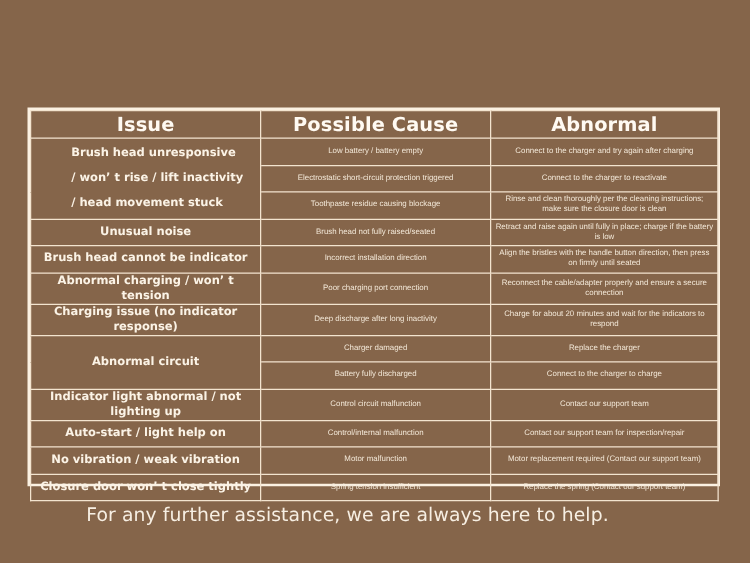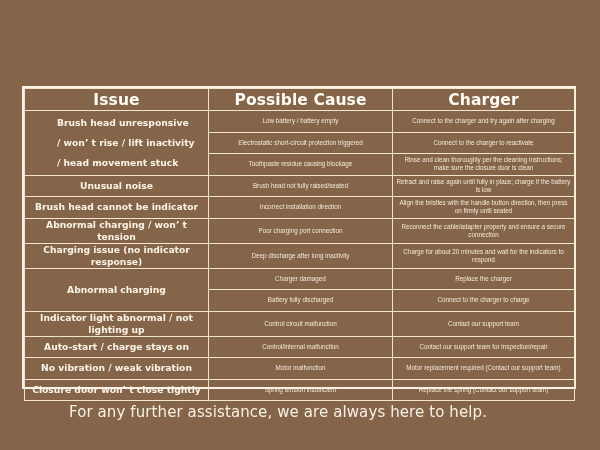--- a/index.html
+++ b/index.html
@@ -92,21 +92,21 @@
 <table class="trouble">
   <colgroup>
     <col class="c1">
       <col class="c2">
       <col class="c3">
   </colgroup>
   <thead>
     <tr>
       <th>Issue</th>
       <th>Possible Cause</th>
-      <th>Charger</th>
+      <th>Abnormal</th>
     </tr>
   </thead>
   <tbody>
 
     <tr class="r">
       <td class="issue multi" rowspan="3">
         <span class="line">Brush head unresponsive</span>
         <span class="line">/ won’ t rise / lift inactivity</span>
         <span class="line">/ head movement stuck</span>
       </td>
@@ -140,37 +140,37 @@
       <td class="solution">Reconnect the cable/adapter properly and ensure a secure connection</td>
     </tr>
 
     <tr class="r">
       <td class="issue">Charging issue (no indicator response)</td>
       <td class="cause">Deep discharge after long inactivity</td>
       <td class="solution">Charge for about 20 minutes and wait for the indicators to respond</td>
     </tr>
 
     <tr class="r">
-      <td class="issue" rowspan="2">Abnormal charging</td>
+      <td class="issue" rowspan="2">Abnormal circuit</td>
       <td class="cause">Charger damaged</td>
       <td class="solution">Replace the charger</td>
     </tr>
     <tr class="r">
       <td class="cause">Battery fully discharged</td>
       <td class="solution">Connect to the charger to charge</td>
     </tr>
 
     <tr class="r">
       <td class="issue">Indicator light abnormal / not lighting up</td>
       <td class="cause">Control circuit malfunction</td>
       <td class="solution">Contact our support team</td>
     </tr>
 
     <tr class="r">
-      <td class="issue">Auto-start / charge stays on</td>
+      <td class="issue">Auto-start / light help on</td>
       <td class="cause">Control/internal malfunction</td>
       <td class="solution">Contact our support team for inspection/repair</td>
     </tr>
 
     <tr class="r">
       <td class="issue">No vibration / weak vibration</td>
       <td class="cause">Motor malfunction</td>
       <td class="solution">Motor replacement required (Contact our support team)</td>
     </tr>
 

